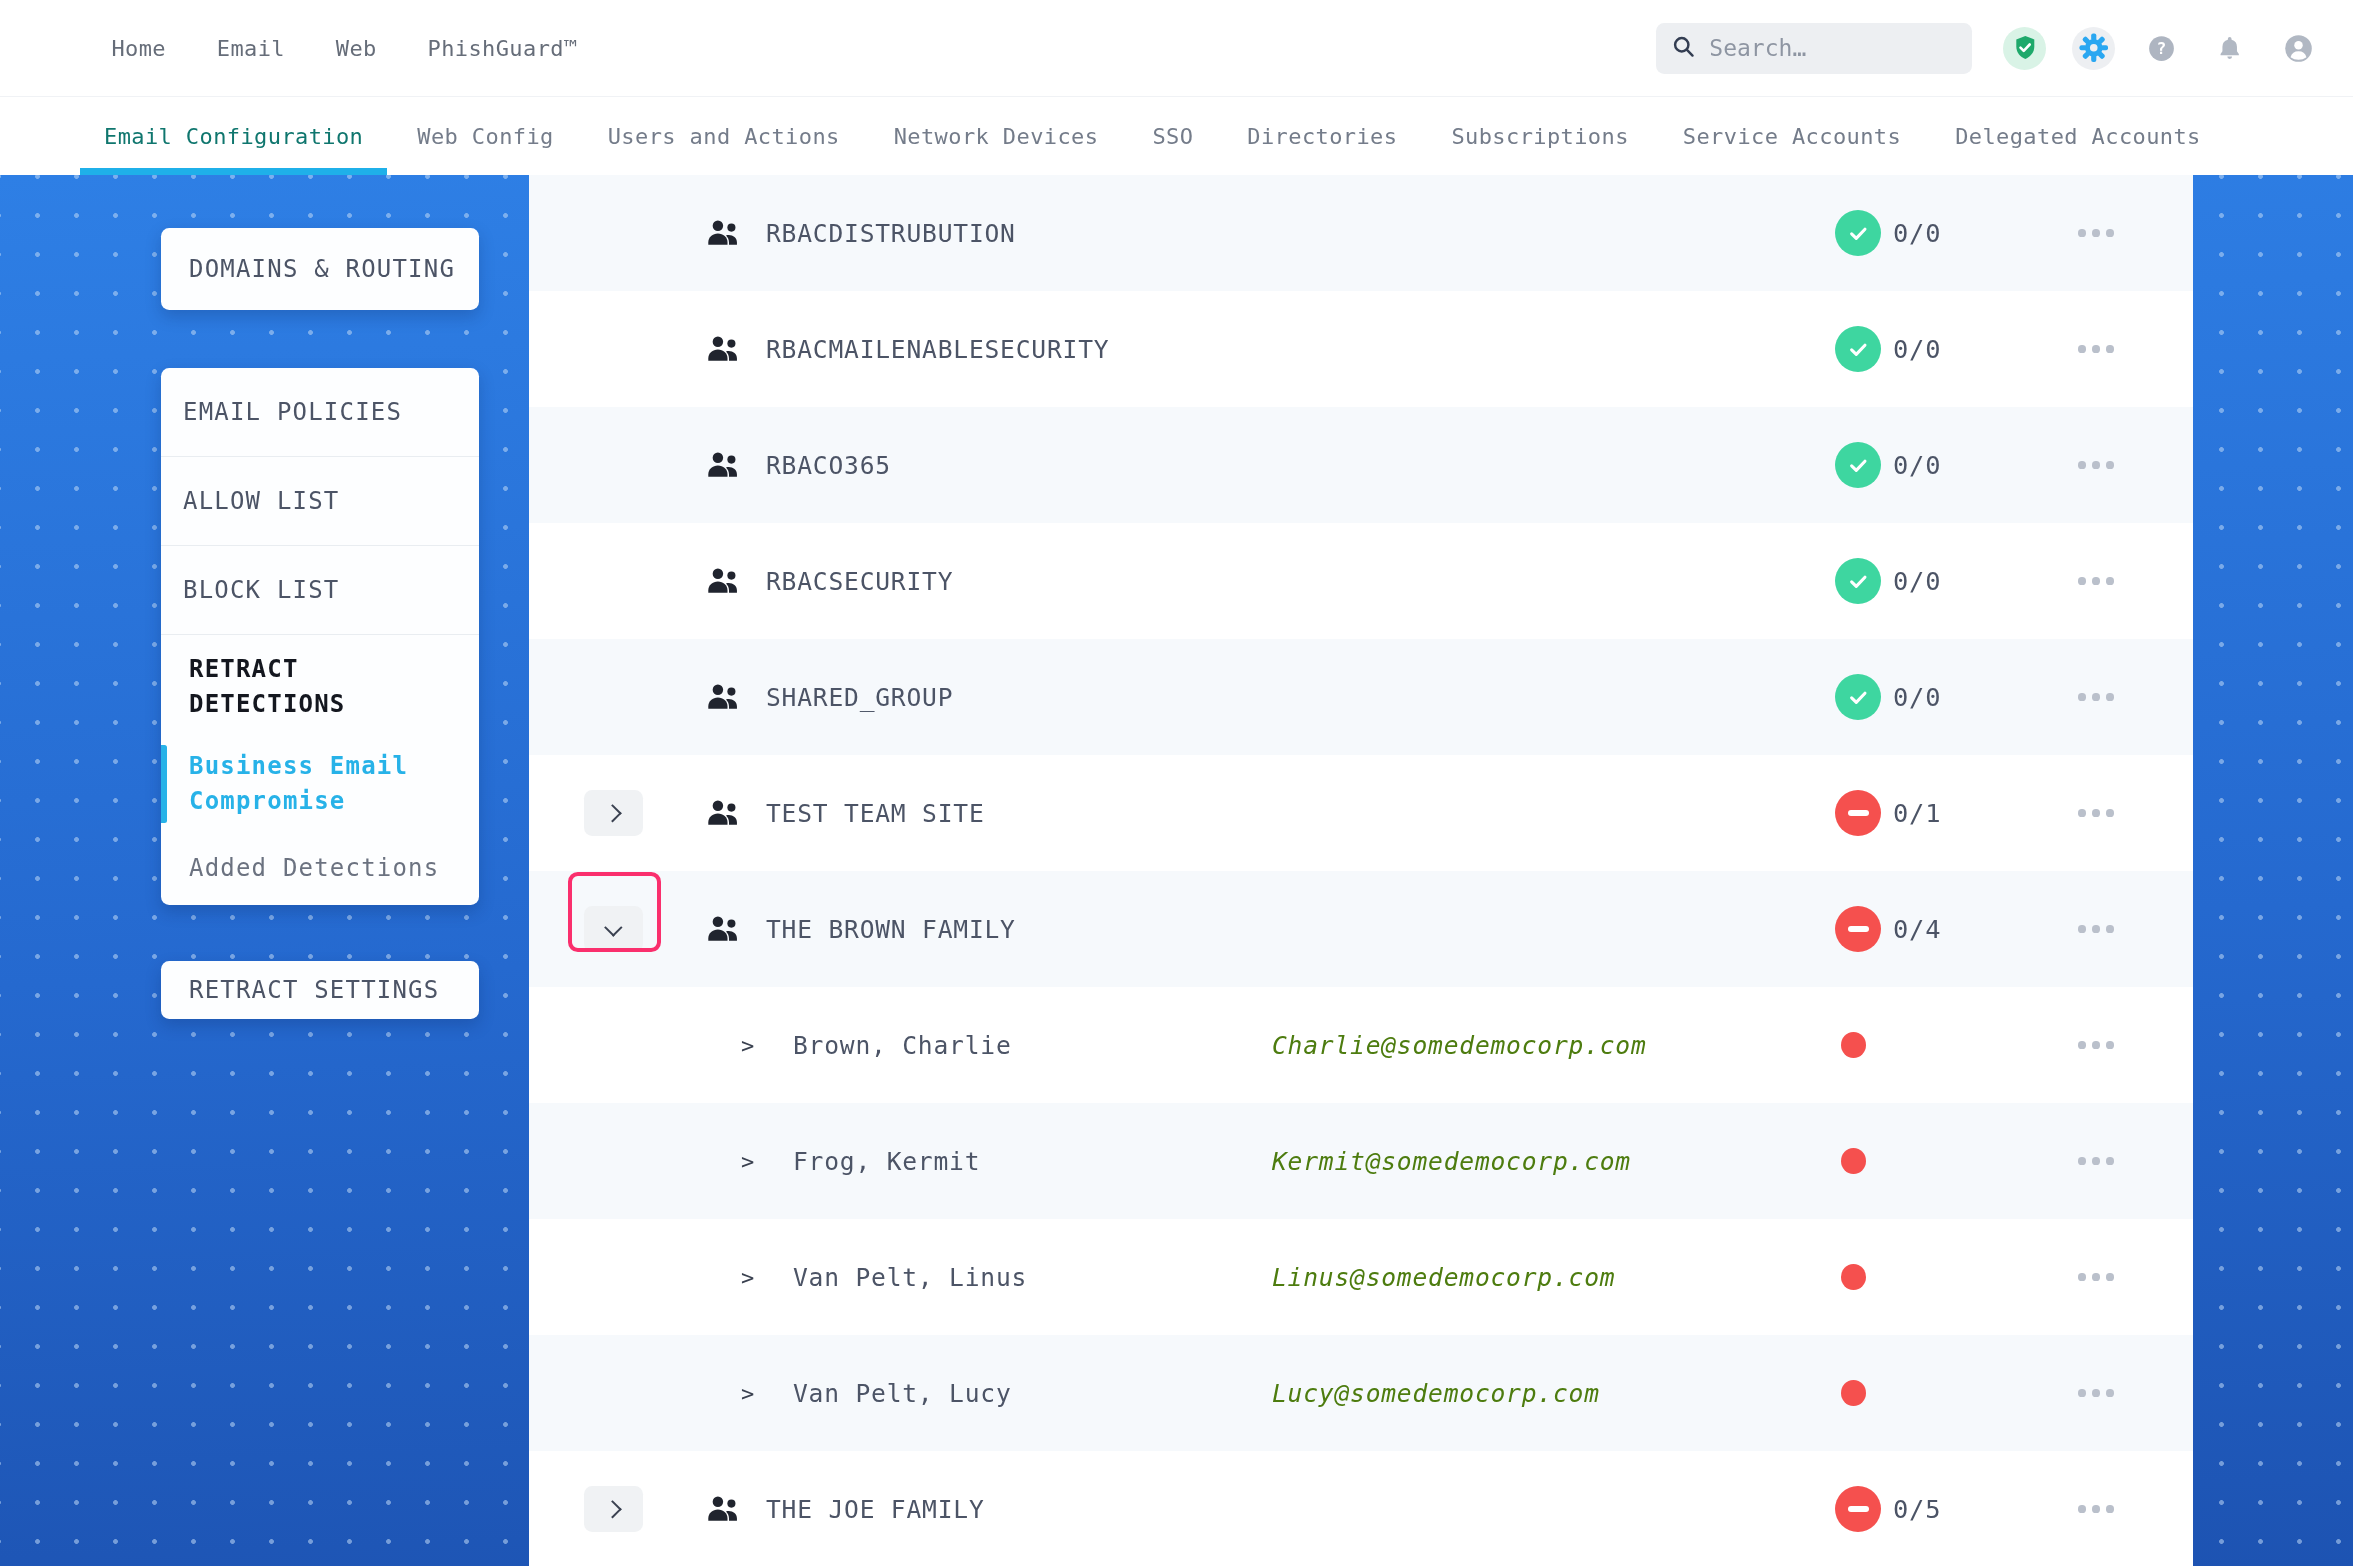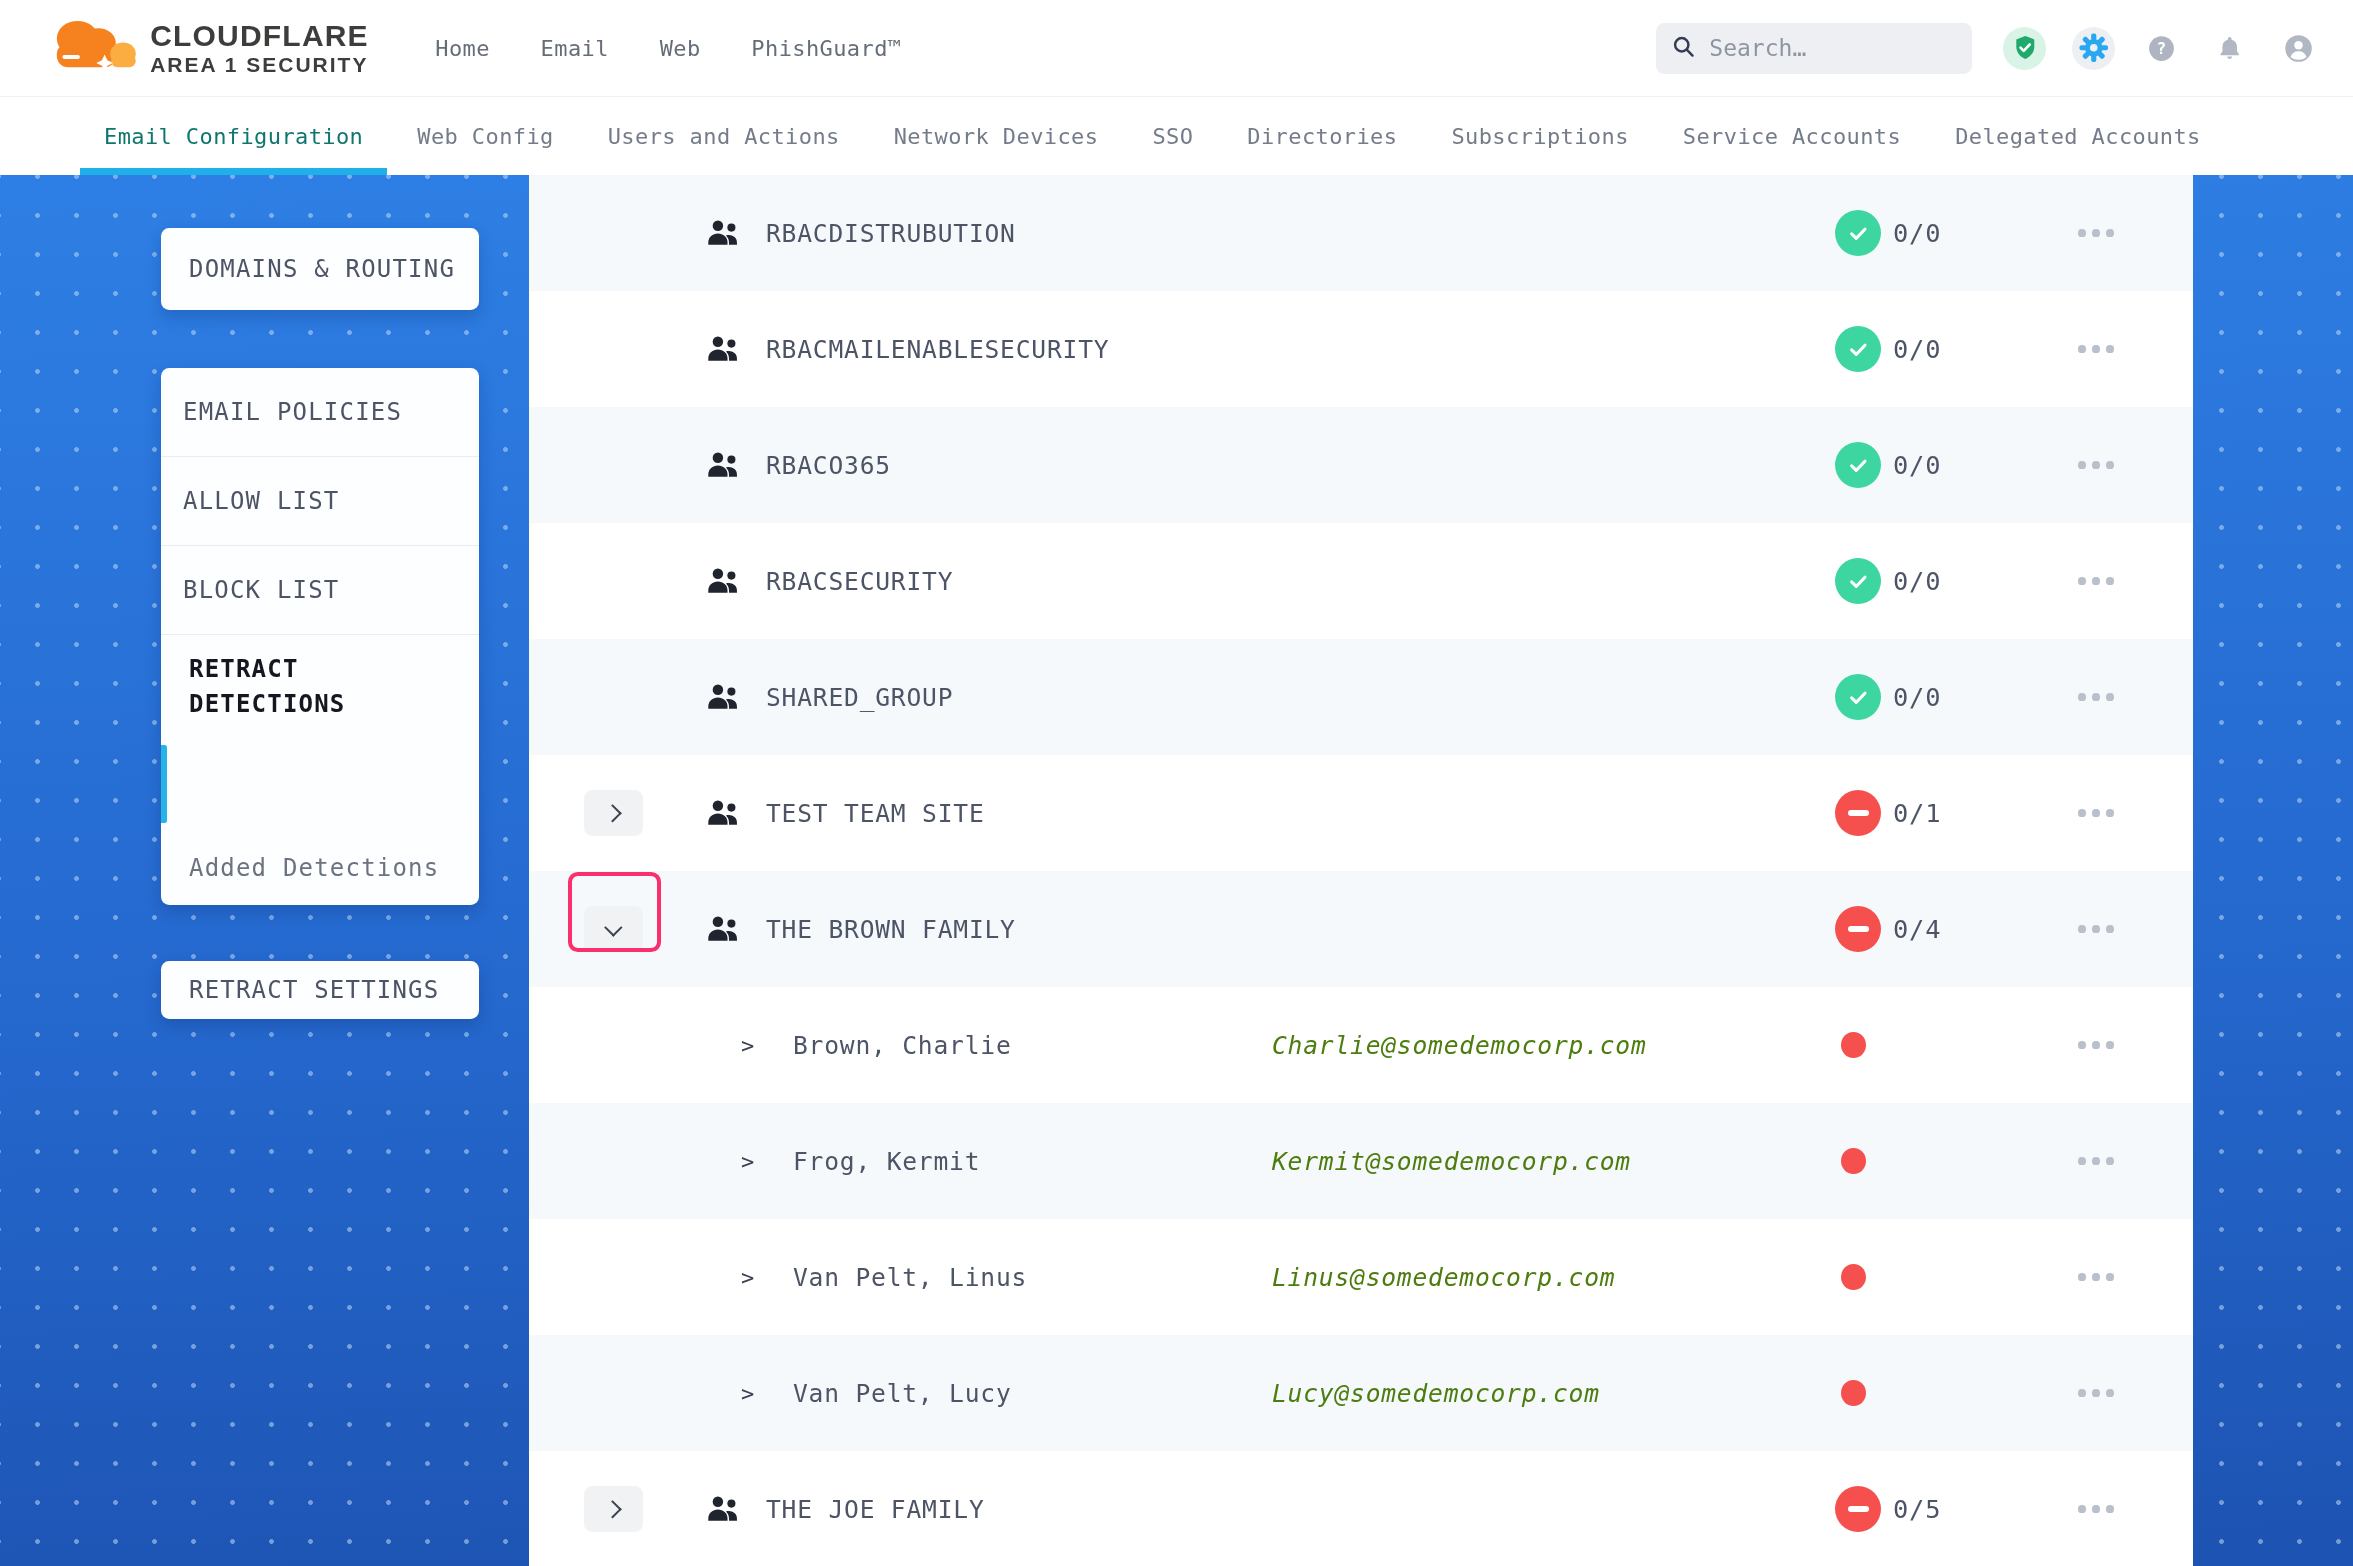--- a/index.html
+++ b/index.html
@@ -83,41 +83,20 @@
   .dot{position:absolute;left:1312px;top:50%;transform:translateY(-50%);width:24.6px;height:26px;border-radius:50%;background:#f5504e;}
   .menu-dots{position:absolute;left:1541px;top:50%;transform:translateY(-50%);display:flex;gap:6.6px;cursor:pointer;padding:8.2px;}
   .menu-dots i{width:7.4px;height:7.4px;border-radius:50%;background:#bac0cb;display:block;}
 </style>
 </head>
 <body>
 
 <div class="stage">
 
   <header class="topbar">
-    <div class="logo">
-      <span>
-        <svg width="97" height="67" viewBox="0 0 60 42">
-          <g fill="#f6821f">
-            <ellipse cx="20" cy="16" rx="13" ry="11"></ellipse>
-            <ellipse cx="33" cy="19" rx="11" ry="9.5"></ellipse>
-            <rect x="7" y="19" width="37" height="15" rx="7"></rect>
-          </g>
-          <g fill="#fbad41">
-            <ellipse cx="48.5" cy="25.5" rx="8" ry="7"></ellipse>
-            <rect x="41" y="26" width="15.5" height="8" rx="4"></rect>
-          </g>
-          <rect x="10.5" y="26.3" width="11" height="2.6" rx="1.3" fill="#fff"></rect>
-          <path fill="#fff" d="M37 26l1.7 3.6 3.6 1.7-3.6 1.7L37 36.6l-1.7-3.6-3.6-1.7 3.6-1.7z"></path>
-        </svg>
-      </span>
-      <span class="logo-text">
-        <div class="logo-brand">CLOUDFLARE</div>
-        <div class="logo-sub">AREA 1 SECURITY</div>
-      </span>
-    </div>
 
     <nav class="main-nav">
       <span class="nav-link">Home</span>
       <span class="nav-link">Email</span>
       <span class="nav-link">Web</span>
       <span class="nav-link">PhishGuard™</span>
     </nav>
 
     <div class="top-right">
       <div class="searchbox">
@@ -205,20 +184,22 @@
         </div>
         <div class="side-item h108">
           <span>BLOCK LIST</span>
         </div>
         <div class="side-item side-section">
           <span style="white-space:pre-line;width:246px;">RETRACT
 DETECTIONS</span>
         </div>
         <div class="side-item side-active">
           <span class="active-bar"></span>
+          <span style="white-space:pre-line;width:246px;">Business Email
+Compromise</span>
         </div>
         <div class="side-item side-sub">
           <span>Added Detections</span>
         </div>
       </div>
 
       <div class="card card-3">
         <span class="side-label">RETRACT SETTINGS</span>
       </div>
     </aside>

